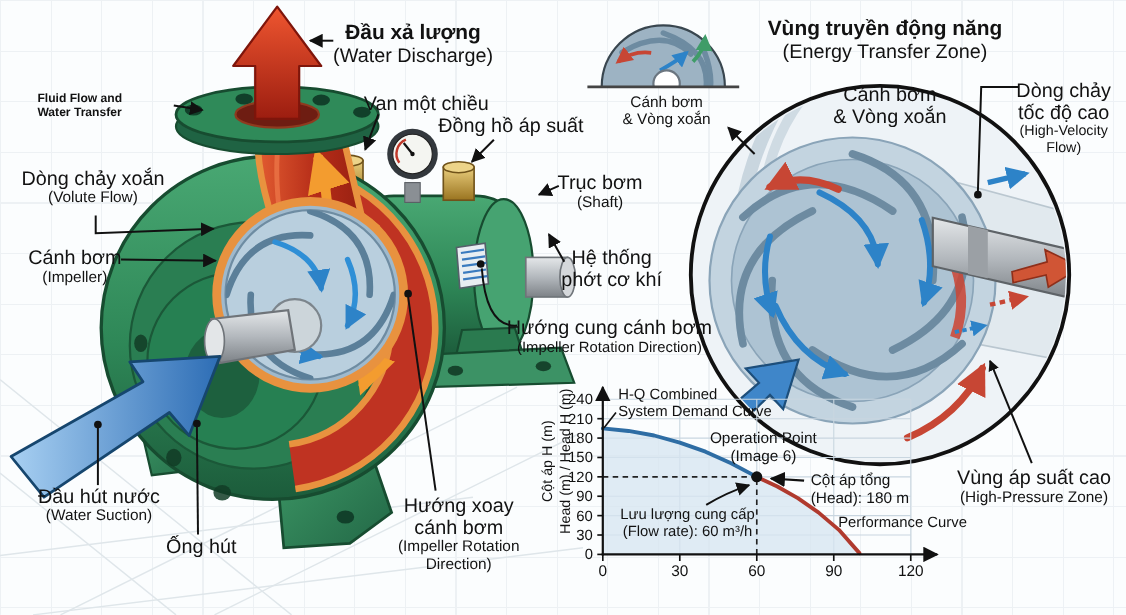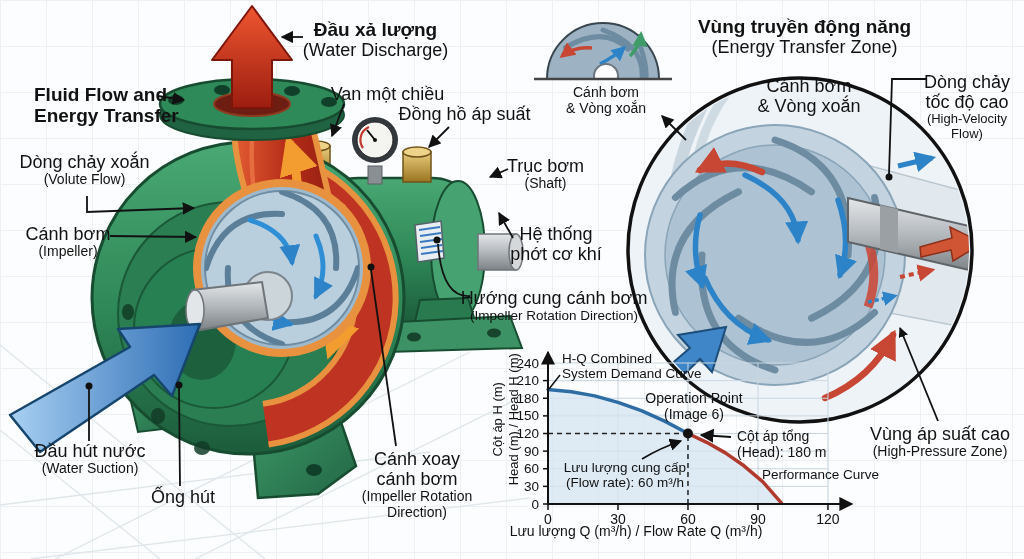--- a/index.html
+++ b/index.html
@@ -5,21 +5,21 @@
   html,body{margin:0;padding:0;}
   body{width:1024px;height:559px;overflow:hidden;background:#fbfdfe;font-family:"Liberation Sans",sans-serif;}
   #stage{position:relative;width:1024px;height:559px;background:#fbfdfe;}
   #stage::before{content:"";position:absolute;inset:0;
     background-image:repeating-linear-gradient(#e4eaee 0 1px,transparent 1px 46px),
                      repeating-linear-gradient(90deg,#e4eaee 0 1px,transparent 1px 46px);
     opacity:.6;pointer-events:none;}
   svg{position:absolute;left:0;top:0;}
   .lbl{position:absolute;color:#121212;text-align:center;line-height:1.12;white-space:nowrap;}
   .b{font-weight:700;}
-  .fs19{font-size:19px;} .fs17{font-size:19px;} .fs15{font-size:18px;} .fs14{font-size:14px;}
+  .fs19{font-size:19px;} .fs17{font-size:11px;} .fs15{font-size:18px;} .fs14{font-size:14px;}
   .fs13{font-size:13.5px;} .fs12{font-size:13px;}
   .left{text-align:left;}
 </style>
 </head>
 <body>
 
 <div id="stage">
 
 <svg id="diagram" width="1024" height="559" viewBox="0 0 1024 559">
   <defs>
@@ -354,21 +354,21 @@
   </g>
   <g stroke="#111" fill="none">
     <line x1="560" y1="375" x2="549" y2="389" stroke-width="1.5"></line>
     <line x1="731" y1="437" x2="701" y2="435" stroke-width="2" marker-end="url(#mBlack)"></line>
     <path d="M642,459 Q660,448 681,441" stroke-width="1.8" marker-end="url(#mBlack)"></path>
   </g>
 </svg>
 
 <div class="lbl left" style="left:34px;top:84px;width:160px;">
   <div class="b fs17">Fluid Flow and</div>
-  <div class="b fs17">Energy Transfer</div>
+  <div class="b fs17">Water Transfer</div>
 </div>
 
 <div class="lbl" style="left:288px;top:19px;width:175px;">
   <div class="b fs19">Đầu xả lượng</div>
   <div class="fs15">(Water Discharge)</div>
 </div>
 
 <div class="lbl fs15" style="left:305px;top:84px;width:165px;">Van một chiều</div>
 
 <div class="lbl fs15" style="left:392px;top:104px;width:145px;">Đồng hồ áp suất</div>
@@ -399,21 +399,21 @@
 </div>
 
 <div class="lbl" style="left:20px;top:441px;width:140px;">
   <div class="fs15">Đầu hút nước</div>
   <div class="fs14">(Water Suction)</div>
 </div>
 
 <div class="lbl fs15" style="left:138px;top:487px;width:90px;">Ống hút</div>
 
 <div class="lbl" style="left:328px;top:449px;width:178px;">
-  <div class="fs15">Cánh xoay</div>
+  <div class="fs15">Hướng xoay</div>
   <div class="fs15">cánh bơm</div>
   <div class="fs14">(Impeller Rotation</div>
   <div class="fs14">Direction)</div>
 </div>
 
 <div class="lbl" style="left:672px;top:16px;width:265px;">
   <div class="b fs19">Vùng truyền động năng</div>
   <div class="fs15">(Energy Transfer Zone)</div>
 </div>
 
@@ -449,19 +449,18 @@
 </div>
 <div class="lbl left fs14" style="left:737px;top:429px;">
   <div>Cột áp tổng</div>
   <div>(Head): 180 m</div>
 </div>
 <div class="lbl fs13" style="left:550px;top:460px;width:150px;">
   <div>Lưu lượng cung cấp</div>
   <div>(Flow rate): 60 m³/h</div>
 </div>
 <div class="lbl left fs13" style="left:762px;top:467px;">Performance Curve</div>
-<div class="lbl fs14" style="left:505px;top:524px;width:262px;">Lưu lượng Q (m³/h) / Flow Rate Q (m³/h)</div>
 <div class="lbl fs12" style="left:421px;top:403px;width:170px;transform:rotate(-90deg);line-height:1.25;">
   <div>Cột áp H (m)</div>
   <div>Head (m) / Head H (m)</div>
 </div>
 
 </div>
 
 </body></html>

